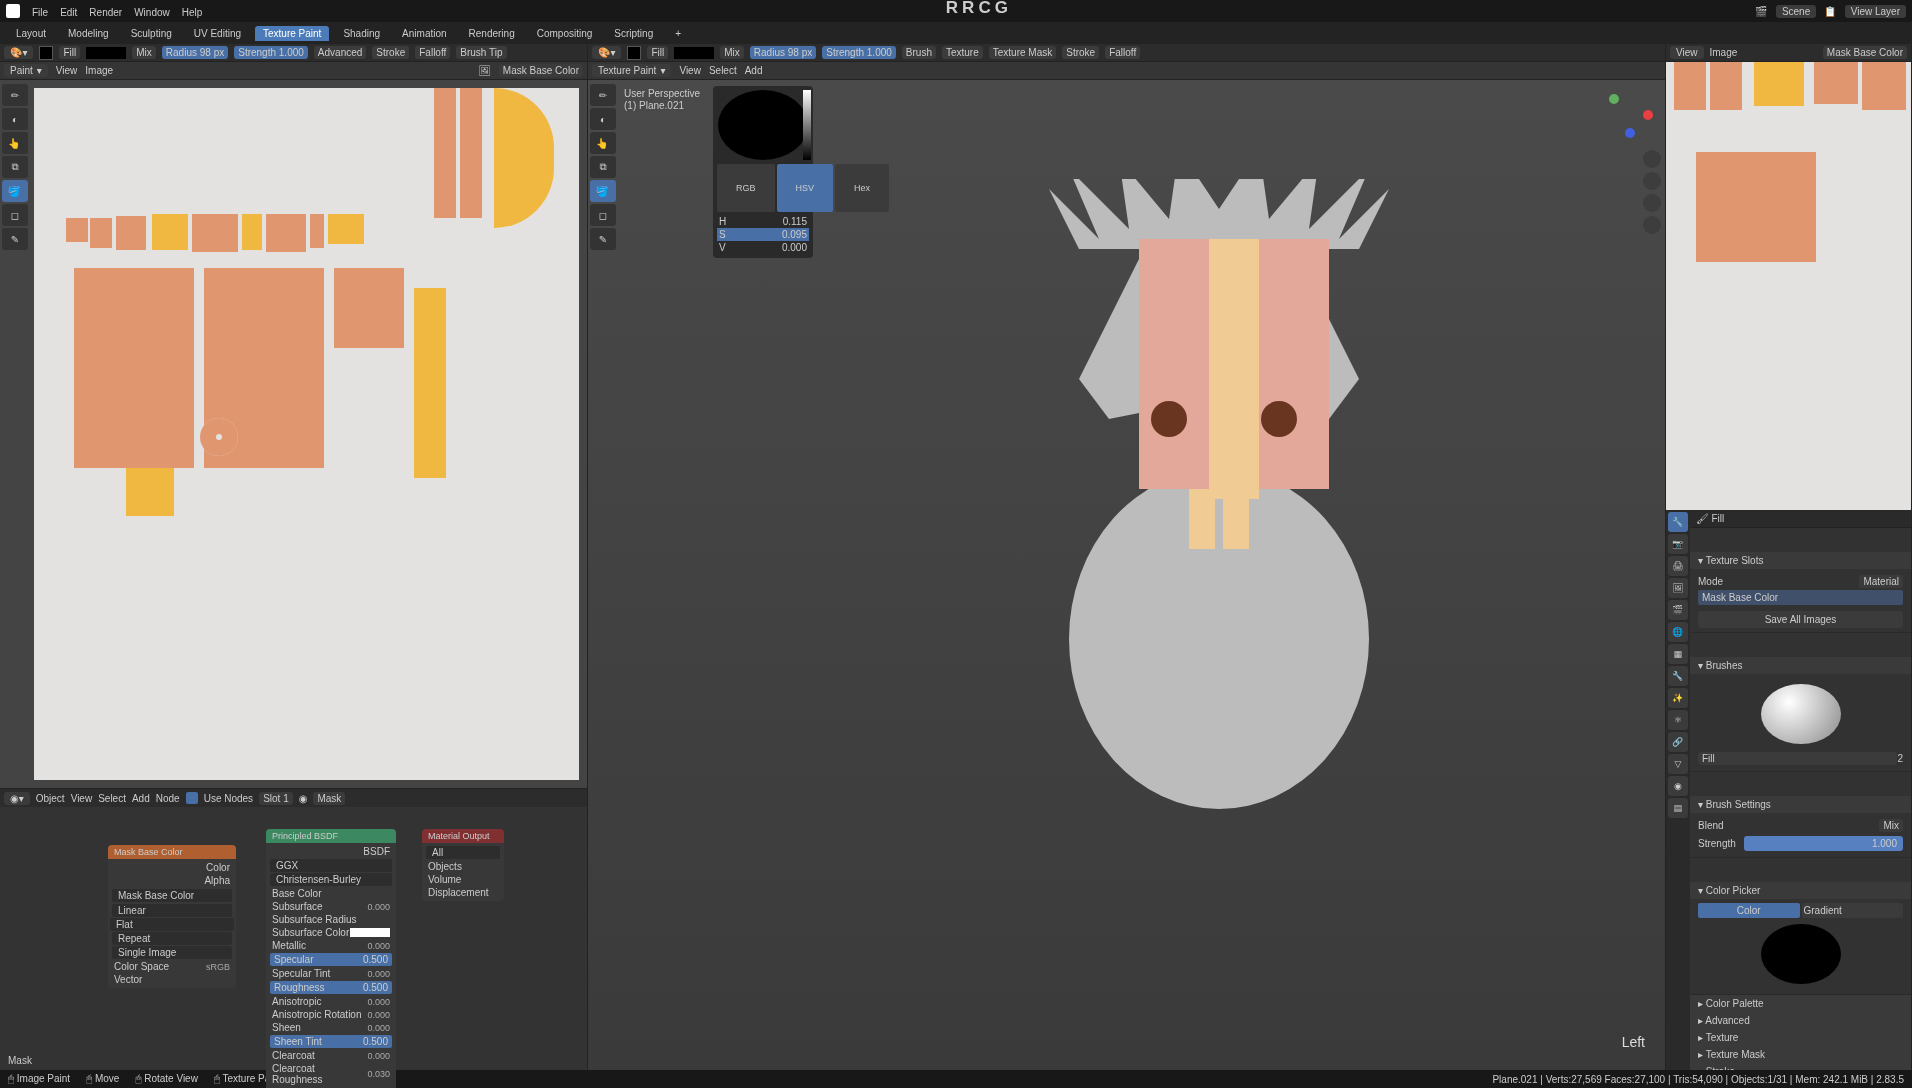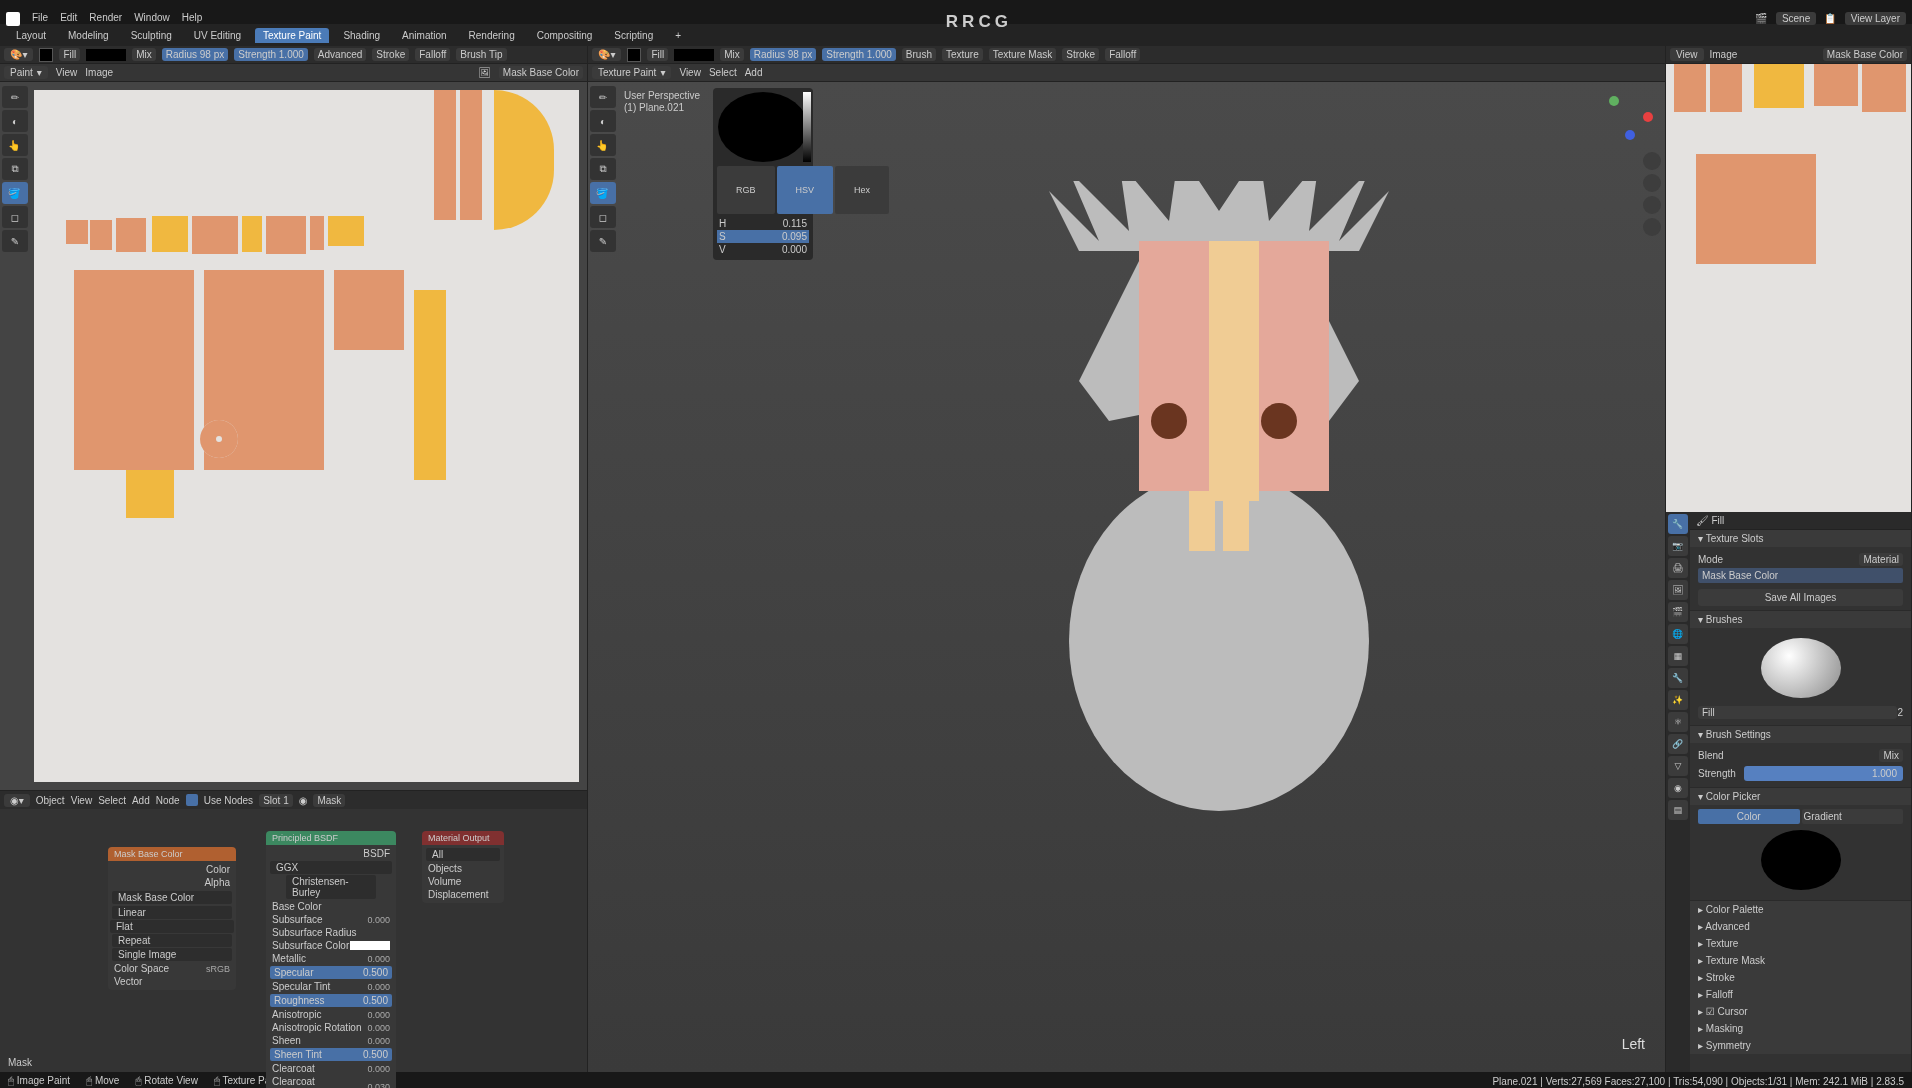--- a/index.html
+++ b/index.html
@@ -1,17 +1,17 @@
 <!DOCTYPE html>
 <html><head>
 <meta charset="utf-8">
 <style>
 * { margin: 0; padding: 0; box-sizing: border-box; font-family: Arial, sans-serif; font-size: 10px; color: #ccc; }
 body { background: #393939; width: 1912px; height: 1088px; overflow: hidden; }
-.topbar { height: 22px; background: #181818; display: flex; align-items: flex-start; padding: 12px 6px; gap: 12px; }
+.topbar { height: 22px; background: #181818; display: flex; align-items: flex-end; padding: 4px 6px; gap: 12px; }
 .topbar .logo { width: 14px; height: 14px; background: #fff; border-radius: 2px; }
 .topbar .menu-item { cursor: pointer; }
 .topbar .center { flex: 1; text-align: center; font-size: 17px; font-weight: bold; letter-spacing: 4px; }
 .topbar .right { display: flex; gap: 8px; align-items: center; }
 .pill { background: #3b3b3b; padding: 1px 6px; border-radius: 3px; }
 .tabs-row { height: 22px; background: #232323; display: flex; align-items: center; padding: 0 8px; gap: 6px; }
 .tab { padding: 2px 8px; cursor: pointer; border-radius: 3px 3px 0 0; }
 .tab.active { background: #4b7bb8; color: #fff; }
 .main { display: flex; height: calc(100% - 22px - 22px - 18px); }
 .col-left { width: 588px; display: flex; flex-direction: column; border-right: 1px solid #222; }
@@ -40,21 +40,21 @@
 .viewport3d { flex: 1; background: linear-gradient(#4a4a4a, #3a3a3a); position: relative; overflow: hidden; }
 .char-placeholder { position: absolute; left: 40%; top: 10%; width: 400px; height: 660px; }
 .color-picker { position: absolute; left: 125px; top: 6px; width: 100px; background: #2a2a2a; border-radius: 4px; padding: 4px; }
 .color-wheel { width: 90px; height: 70px; background: radial-gradient(circle at 60% 40%, #000 50%, #000 100%); border-radius: 50%; margin: 0 auto 4px; }
 .color-tabs { display: flex; gap: 2px; margin-bottom: 3px; }
 .ctab { flex: 1; background: #3b3b3b; text-align: center; padding: 19px; font-size: 9px; border-radius: 2px; }
 .ctab.active { background: #4870a6; }
 .crow { display: flex; justify-content: space-between; padding: 1px 2px; font-size: 9px; }
 .props-panel { flex: 1; background: #323232; overflow-y: auto; }
 .props-header { background: #2a2a2a; padding: 3px 6px; font-size: 10px; border-bottom: 1px solid #222; }
-.props-section { border-bottom: 1px solid #2a2a2a; }
+.props-section { border-bottom: 1px solid #2a2a2a; margin-top: 24px; }
 .props-sec-head { background: #3a3a3a; padding: 3px 8px; font-size: 10px; cursor: pointer; }
 .props-sec-head::before { content: "▾ "; }
 .props-sec-head.closed::before { content: "▸ "; }
 .props-body { padding: 4px 8px; }
 .props-row { display: flex; justify-content: space-between; align-items: center; padding: 2px 0; }
 .props-slider { background: #5680c0; color: #fff; padding: 2px 6px; border-radius: 3px; flex: 1; margin-left: 8px; display: flex; justify-content: space-between; }
 .side-tabs { width: 24px; background: #2a2a2a; display: flex; flex-direction: column; gap: 2px; padding: 2px; }
 .side-tab { width: 20px; height: 20px; background: #3b3b3b; border-radius: 3px; display: flex; align-items: center; justify-content: center; cursor: pointer; font-size: 9px; }
 .side-tab.active { background: #4870a6; }
 .statusbar { height: 18px; background: #181818; display: flex; align-items: center; justify-content: space-between; padding: 0 8px; font-size: 9px; }
@@ -215,21 +215,21 @@
       <div class="node" style="left:266px;top:40px;width:130px;">
         <div class="node-title" style="background:#3c8860">Principled BSDF</div>
         <div class="node-body">
           <div class="node-row">
               <span></span>
               <span>BSDF</span>
             </div>
           <div class="node-row" style="background:#2d2d2d;margin:1px 4px;border-radius:2px;">
               <span>GGX</span>
             </div>
-          <div class="node-row" style="background:#2d2d2d;margin:1px 20px;border-radius:2px;">
+          <div class="node-row" style="background:#2d2d2d;margin:1px 4px;border-radius:2px;">
               <span>Christensen-Burley</span>
             </div>
           <div class="node-row">
               <span>Base Color</span>
             </div>
           <div class="node-row">
               <span>Subsurface</span>
               <span class="val">0.000</span>
             </div>
           <div class="node-row">

